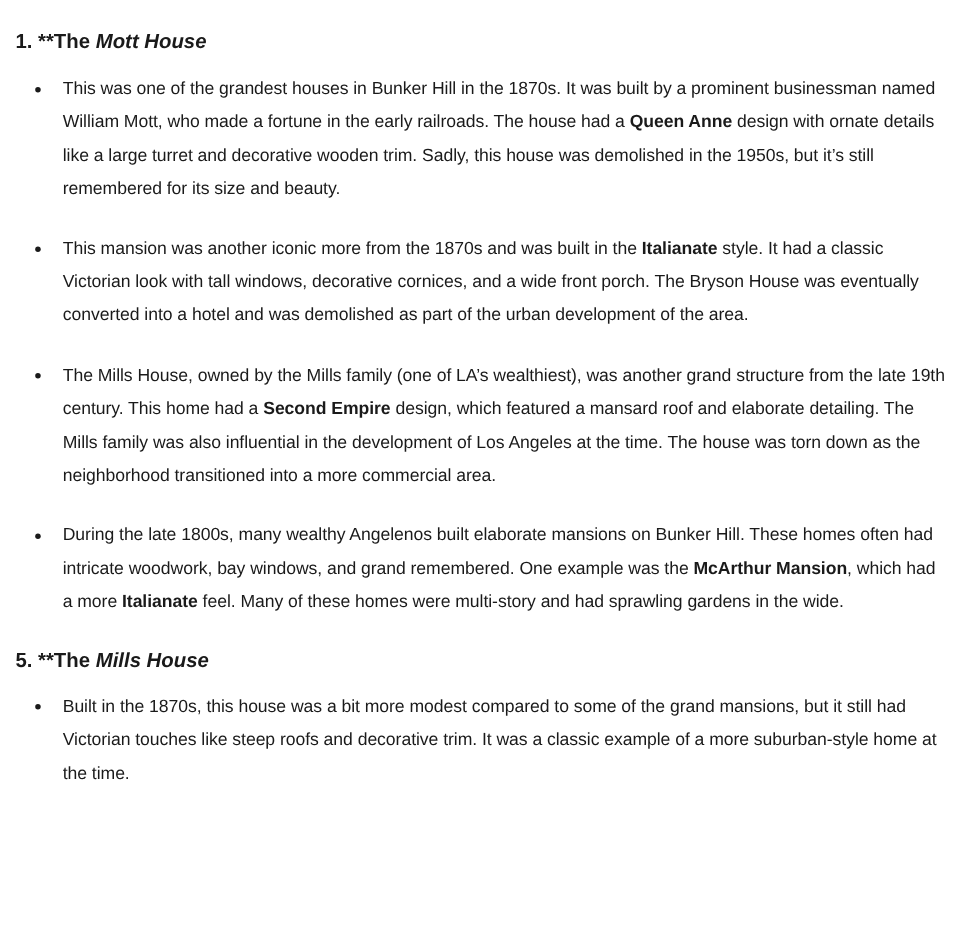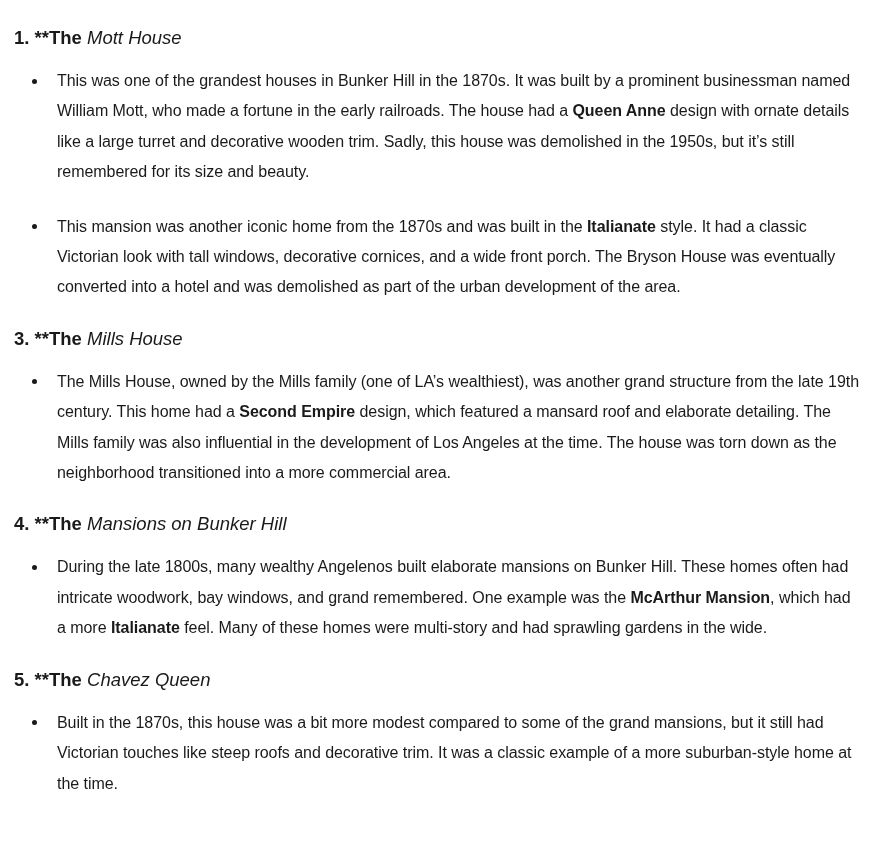--- a/index.html
+++ b/index.html
@@ -19,21 +19,21 @@
   .house-item { }
   .item-heading {
     font-size: 18.5px;
     font-weight: 700;
     line-height: 24px;
     margin: 0 0 4px 0;
     white-space: pre;
   }
   .item-heading .house-name {
     font-style: italic;
-    font-weight: 400;
+    font-weight: 700;
   }
   .item-bullets {
     list-style: none;
     margin: 16px 0 24px 0;
     padding: 0;
   }
   .item-bullets li {
     position: relative;
     padding-left: 43px;
     font-size: 16px;
@@ -59,38 +59,36 @@
   <div>
   <div class="house-item">
     <div class="item-heading"><span>1.</span><span> **The </span><span class="house-name">Mott House</span></div>
     <ul class="item-bullets">
       <li><span>This was one of the grandest houses in Bunker Hill in the 1870s. It was built by a prominent businessman named William Mott, who made a fortune in the early railroads. The house had a </span><strong>Queen Anne</strong><span> design with ornate details like a large turret and decorative wooden trim. Sadly, this house was demolished in the 1950s, but it’s still remembered for its size and beauty.</span></li>
     </ul>
   </div>
 
   <div class="house-item">
     <ul class="item-bullets">
-      <li><span>This mansion was another iconic home from the 1870s and was built in the </span><strong>Italianate</strong><span> style. It had a classic Victorian look with tall windows, decorative cornices, and a wide front porch. The Bryson House was eventually converted into a hotel and was demolished as part of the urban development of the area.</span></li>
+      <li><span>This mansion was another iconic more from the 1870s and was built in the </span><strong>Italianate</strong><span> style. It had a classic Victorian look with tall windows, decorative cornices, and a wide front porch. The Bryson House was eventually converted into a hotel and was demolished as part of the urban development of the area.</span></li>
     </ul>
   </div>
 
   <div class="house-item">
-    <div class="item-heading"><span>3.</span><span> **The </span><span class="house-name">Mills House</span></div>
     <ul class="item-bullets">
       <li><span>The Mills House, owned by the Mills family (one of LA’s wealthiest), was another grand structure from the late 19th century. This home had a </span><strong>Second Empire</strong><span> design, which featured a mansard roof and elaborate detailing. The Mills family was also influential in the development of Los Angeles at the time. The house was torn down as the neighborhood transitioned into a more commercial area.</span></li>
     </ul>
   </div>
 
   <div class="house-item">
-    <div class="item-heading"><span>4.</span><span> **The </span><span class="house-name">Mansions on Bunker Hill</span></div>
     <ul class="item-bullets">
       <li><span>During the late 1800s, many wealthy Angelenos built elaborate mansions on Bunker Hill. These homes often had intricate woodwork, bay windows, and grand remembered. One example was the </span><strong>McArthur Mansion</strong><span>, which had a more </span><strong>Italianate</strong><span> feel. Many of these homes were multi-story and had sprawling gardens in the wide.</span></li>
     </ul>
   </div>
 
   <div class="house-item">
-    <div class="item-heading"><span>5.</span><span> **The </span><span class="house-name">Chavez Queen</span></div>
+    <div class="item-heading"><span>5.</span><span> **The </span><span class="house-name">Mills House</span></div>
     <ul class="item-bullets">
       <li><span>Built in the 1870s, this house was a bit more modest compared to some of the grand mansions, but it still had Victorian touches like steep roofs and decorative trim. It was a classic example of a more suburban-style home at the time.</span></li>
     </ul>
   </div>
 </div>
 </div>
 
 </body></html>

